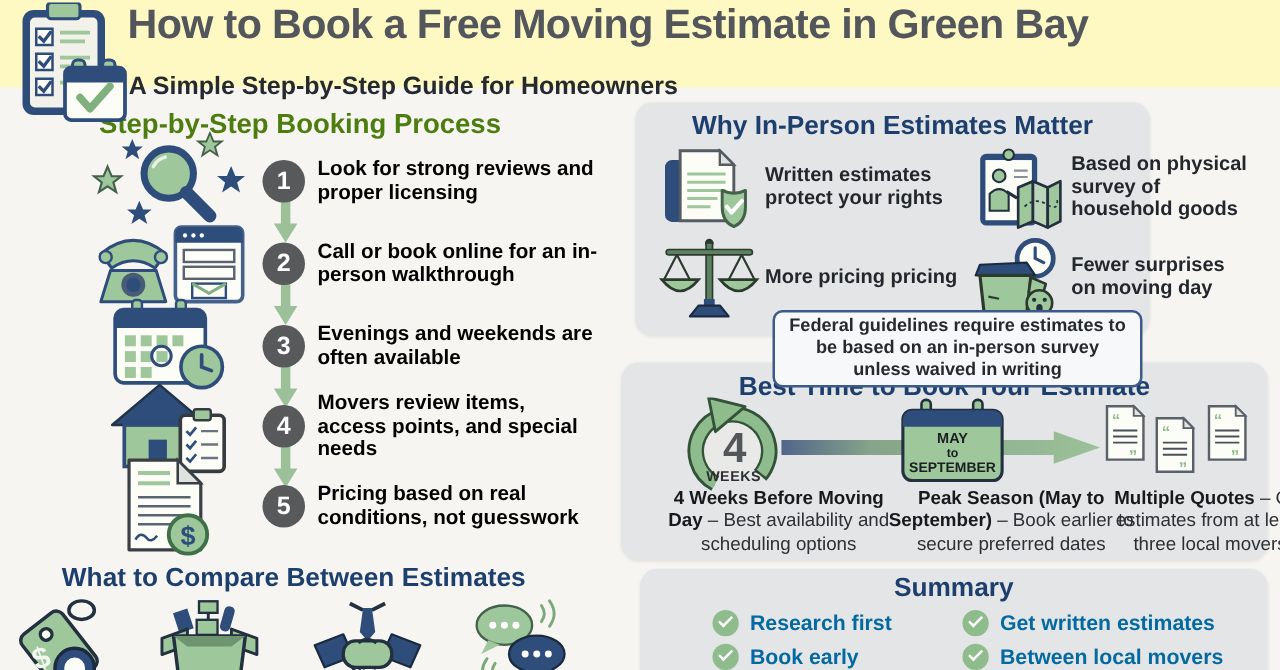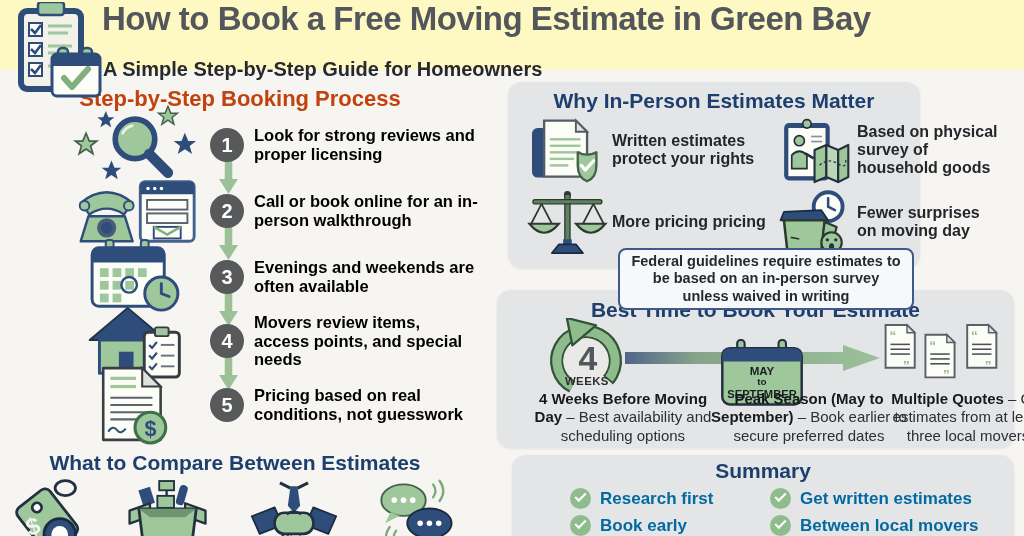--- a/index.html
+++ b/index.html
@@ -7,21 +7,21 @@
     position:relative;width:1024px;height:536px;overflow:hidden;
     background:#f6f5f2;font-family:"Liberation Sans",sans-serif;
     -webkit-font-smoothing:antialiased;
   }
   
   .header{position:absolute;left:0;top:0;width:1024px;height:70px;background:#fef9c3;}
   .header-icon{position:absolute;left:8px;top:2px;width:96px;height:96px;z-index:4;}
   .header-title{position:absolute;left:102px;top:0px;width:920px;font-size:33px;font-weight:bold;color:#53575c;letter-spacing:-0.5px;}
   .header-sub{position:absolute;left:103px;top:38px;width:900px;font-size:20px;font-weight:bold;color:#26292d;margin-top:20px;}
   
-  .process-title{position:absolute;left:40px;top:86px;width:400px;text-align:center;font-size:22px;font-weight:bold;color:#c2410c;}
+  .process-title{position:absolute;left:40px;top:86px;width:400px;text-align:center;font-size:22px;font-weight:bold;color:#4d7c0f;}
   .step-row{position:absolute;left:60px;width:425px;height:66px;display:flex;align-items:center;z-index:2;}
   .step-iconbox{width:150px;flex:0 0 150px;display:flex;justify-content:center;align-items:center;}
   .step-num{flex:0 0 34px;width:34px;height:34px;border-radius:50%;background:#58595b;color:#fff;
     font-size:20px;font-weight:bold;display:flex;align-items:center;justify-content:center;margin-right:10px;}
   .step-text{font-size:16.5px;font-weight:bold;color:#000000;line-height:1.13;width:225px;}
   .down-arrow{position:absolute;left:219px;width:19px;height:34px;z-index:1;}
   .compare-title{position:absolute;left:20px;top:451px;width:430px;text-align:center;font-size:21px;font-weight:bold;color:#1d3f6e;}
   .cmp-icon{position:absolute;top:477px;width:88px;height:88px;}
   
   .panel{position:absolute;background:#e4e5e7;border-radius:14px;box-shadow:0 1px 3px rgba(0,0,0,0.08);}
@@ -394,21 +394,21 @@
       <svg viewBox="0 0 90 90" width="82" height="82">
         <circle cx="45" cy="47" r="32" fill="none" stroke="#33523a" stroke-width="15" stroke-dasharray="158 44" transform="rotate(118 45 47)"></circle>
         <circle cx="45" cy="47" r="32" fill="none" stroke="#8fbc8c" stroke-width="10" stroke-dasharray="156 46" transform="rotate(118 45 47)"></circle>
         <circle cx="45" cy="47" r="25" fill="#e9eae8"></circle>
         <polygon points="24,0 56,8 30,30" fill="#8fbc8c" stroke="#33523a" stroke-width="2.5" stroke-linejoin="round"></polygon>
         <text x="47" y="57" text-anchor="middle" font-size="37" font-weight="bold" fill="#53565a">4</text>
         <text x="46" y="73" text-anchor="middle" font-size="12.5" font-weight="bold" fill="#2b2e31" letter-spacing="0.5">WEEKS</text>
       </svg>
     </div>
 
-    <div class="bt-icon" style="left:222px;top:48px">
+    <div class="bt-icon" style="left:222px;top:28px">
       <svg viewBox="0 0 104 84" width="86" height="70">
         <rect x="22" y="2" width="9" height="18" rx="4" fill="#9ec79b" stroke="#23303f" stroke-width="2.5"></rect>
         <rect x="72" y="2" width="9" height="18" rx="4" fill="#9ec79b" stroke="#23303f" stroke-width="2.5"></rect>
         <rect x="4" y="12" width="96" height="68" rx="9" fill="#9ec79b" stroke="#23303f" stroke-width="3"></rect>
         <path d="M4,21 a9,9 0 0 1 9,-9 h78 a9,9 0 0 1 9,9 v7 h-96 Z" fill="#2e4d7b"></path>
         <text x="52" y="44" text-anchor="middle" font-size="14" font-weight="bold" fill="#1b1e22">MAY</text>
         <text x="52" y="57" text-anchor="middle" font-size="12" font-weight="bold" fill="#1b1e22">to</text>
         <text x="52" y="72" text-anchor="middle" font-size="13.5" font-weight="bold" fill="#1b1e22">SEPTEMBER</text>
       </svg>
     </div>

